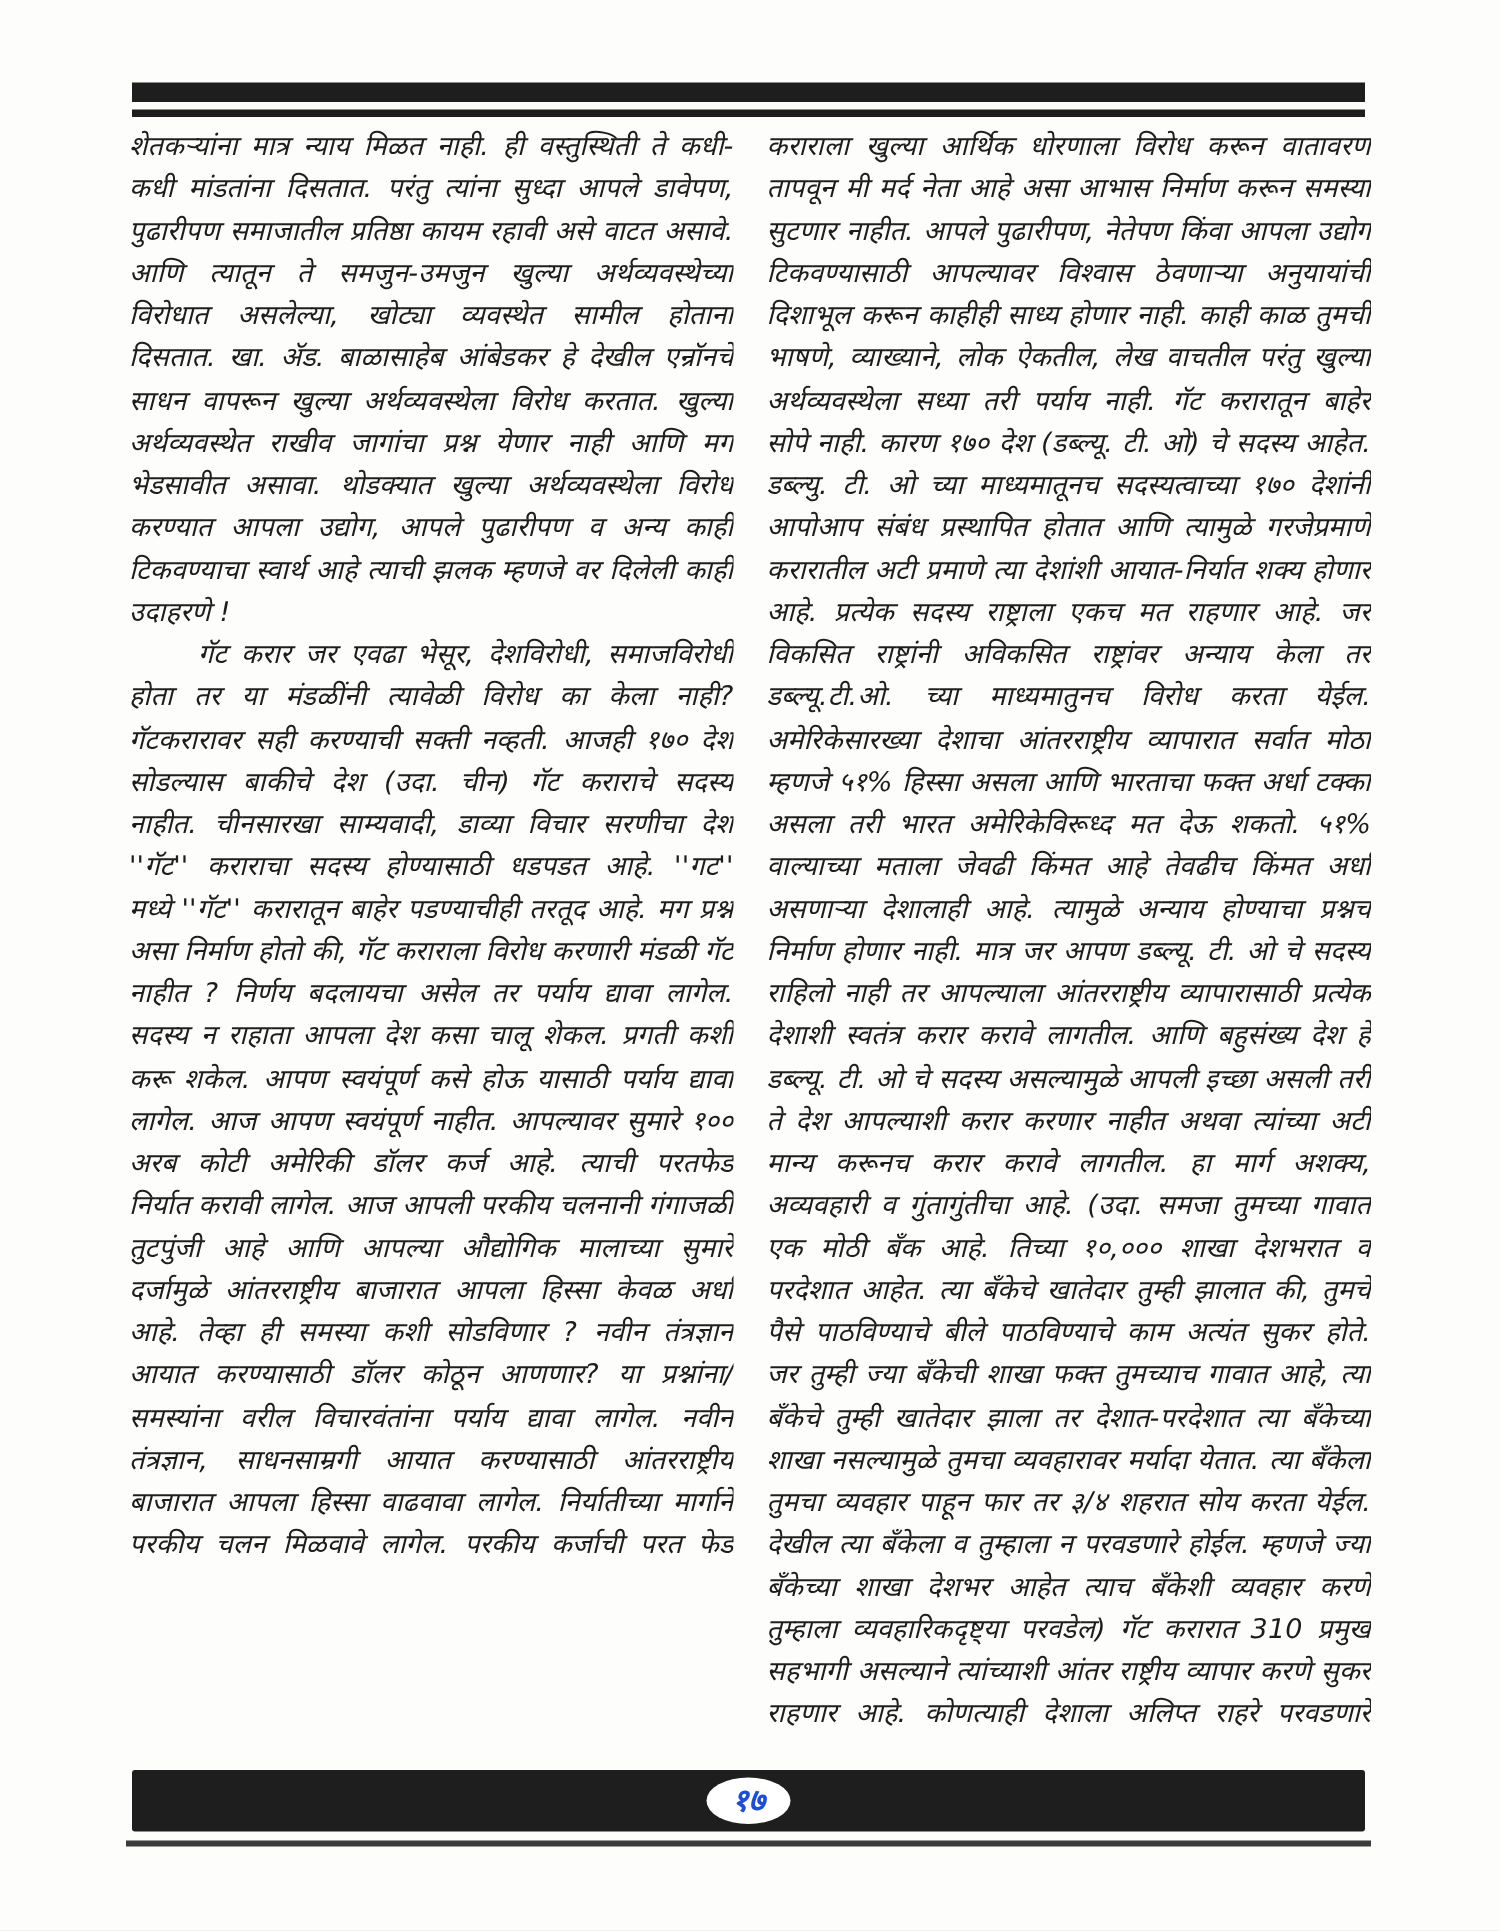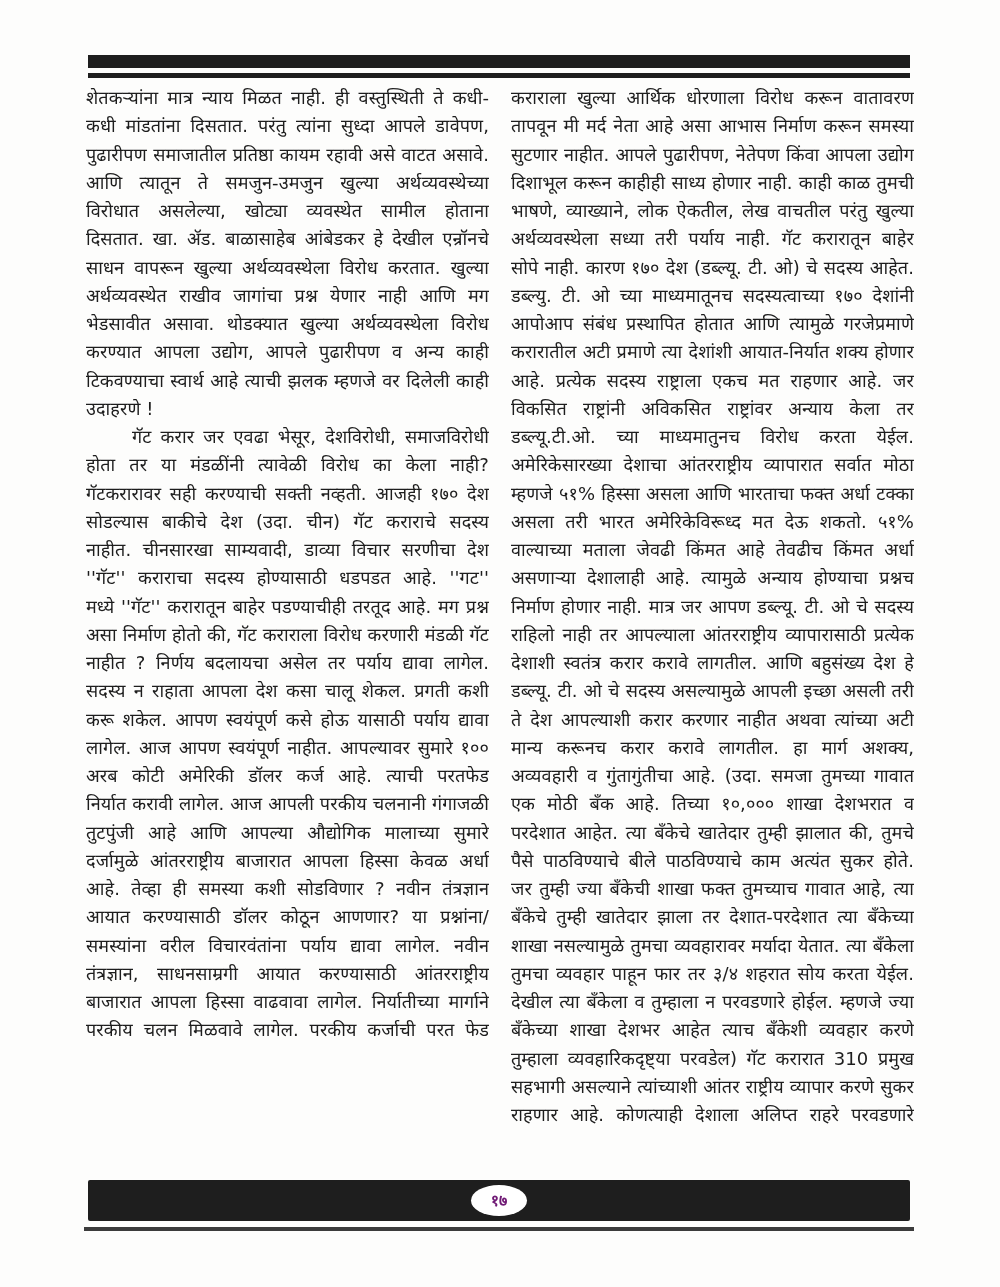--- a/index.html
+++ b/index.html
@@ -5,20 +5,21 @@
   html, body { margin: 0; padding: 0; background: #e8e8e8; }
   .page {
     position: relative;
     width: 1000px;
     height: 1287px;
     margin: 0 auto;
     background: #fdfdfc;
     font-family: "DejaVu Sans", sans-serif;
     color: #1d1d1d;
     overflow: hidden;
+    font-style: italic;
   }
   
   .header-bars { position: absolute; left: 88px; top: 55px; width: 822px; }
   .bar-thick { height: 13px; background: #1e1e1e; }
   .bar-thin  { height: 5px;  background: #1e1e1e; margin-top: 5px; }
 
   
   .content {
     position: absolute;
     left: 86px; top: 84px;
@@ -48,23 +49,23 @@
     border-radius: 2px;
     display: flex; align-items: center; justify-content: center;
   }
   .page-number-ellipse {
     width: 56px; height: 31px;
     background: #ffffff;
     border-radius: 50%;
     display: flex; align-items: center; justify-content: center;
   }
   .page-number-ellipse span {
-    font-size: 16px;
+    font-size: 21px;
     font-weight: bold;
-    color: #701a75;
+    color: #1d4ed8;
     line-height: 1;
     text-align: center;
   }
   .footer-line {
     position: absolute;
     left: 84px; top: 1227px;
     width: 830px; height: 4px;
     background: #3c3c3c;
   }
 </style>
@@ -112,20 +113,21 @@
         <div class="line">आयात करण्यासाठी डॉलर कोठून आणणार? या प्रश्नांना/</div>
         <div class="line">समस्यांना वरील विचारवंतांना पर्याय द्यावा लागेल. नवीन</div>
         <div class="line">तंत्रज्ञान, साधनसाम्रगी आयात करण्यासाठी आंतरराष्ट्रीय</div>
         <div class="line">बाजारात आपला हिस्सा वाढवावा लागेल. निर्यातीच्या मार्गाने</div>
         <div class="line">परकीय चलन मिळवावे लागेल. परकीय कर्जाची परत फेड</div>
       </div>
     <div class="column">
         <div class="line">कराराला खुल्या आर्थिक धोरणाला विरोध करून वातावरण</div>
         <div class="line">तापवून मी मर्द नेता आहे असा आभास निर्माण करून समस्या</div>
         <div class="line">सुटणार नाहीत. आपले पुढारीपण, नेतेपण किंवा आपला उद्योग</div>
+        <div class="line">टिकवण्यासाठी आपल्यावर विश्वास ठेवणाऱ्या अनुयायांची</div>
         <div class="line">दिशाभूल करून काहीही साध्य होणार नाही. काही काळ तुमची</div>
         <div class="line">भाषणे, व्याख्याने, लोक ऐकतील, लेख वाचतील परंतु खुल्या</div>
         <div class="line">अर्थव्यवस्थेला सध्या तरी पर्याय नाही. गॅट करारातून बाहेर पडणे</div>
         <div class="line">सोपे नाही. कारण १७० देश (डब्ल्यू. टी. ओ) चे सदस्य आहेत.</div>
         <div class="line">डब्ल्यु. टी. ओ च्या माध्यमातूनच सदस्यत्वाच्या १७० देशांनी</div>
         <div class="line">आपोआप संबंध प्रस्थापित होतात आणि त्यामुळे गरजेप्रमाणे</div>
         <div class="line">करारातील अटी प्रमाणे त्या देशांशी आयात-निर्यात शक्य होणार</div>
         <div class="line">आहे. प्रत्येक सदस्य राष्ट्राला एकच मत राहणार आहे. जर</div>
         <div class="line">विकसित राष्ट्रांनी अविकसित राष्ट्रांवर अन्याय केला तर</div>
         <div class="line">डब्ल्यू.टी.ओ. च्या माध्यमातुनच विरोध करता येईल.</div>

